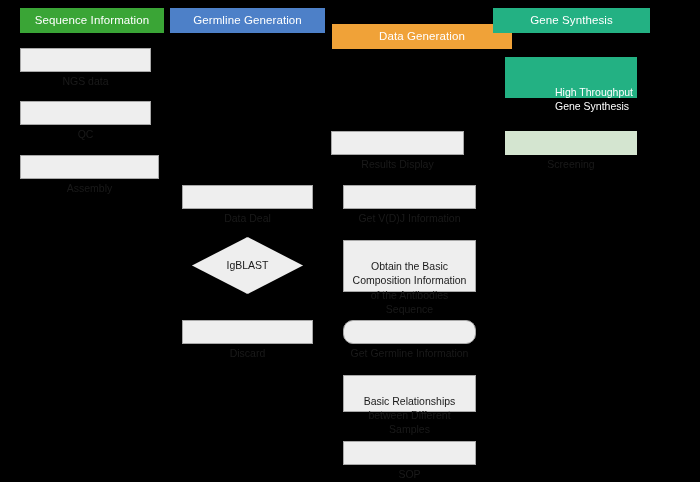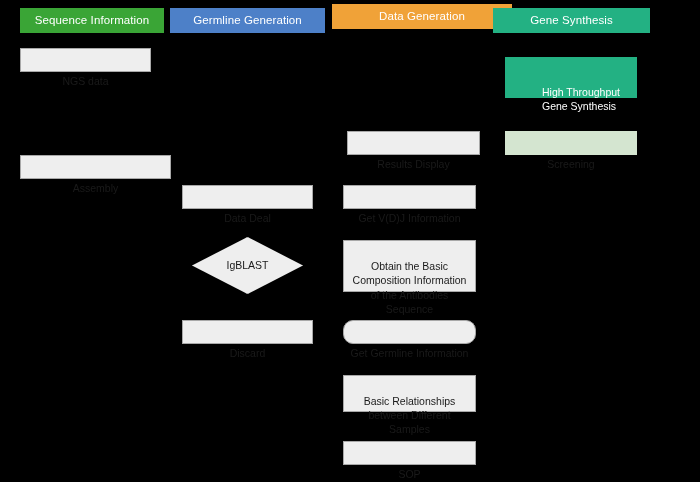--- a/index.html
+++ b/index.html
@@ -47,21 +47,21 @@
     padding: 2px 4px;
   }
   .node .node-text { display: block; white-space: pre-line; margin-top: 43px; }
 
   
   .node.solid {
     border: none;
     color: #ffffff;
   }
   .node.solid.left-align {
-    justify-content: center;
+    justify-content: flex-end;
     text-align: left;
     padding-left: 24px;
   }
   .node.tint {
     border: none;
     color: #1a1a1a;
   }
 
   
   .diamond-wrap {
@@ -93,52 +93,55 @@
 <div id="canvas">
 
   <div class="col-header" style="left:20px; top:8px; width:144px; height:25px; background:#3aa536;">
     <span>Sequence Information</span>
   </div>
 
   <div class="col-header" style="left:170px; top:8px; width:155px; height:25px; background:#4d80c8;">
     <span>Germline Generation</span>
   </div>
 
-  <div class="col-header" style="left:332px; top:4px; width:180px; height:25px; background:#f0a238;">
+  <div class="col-header" style="left:332px; top:24px; width:180px; height:25px; background:#f0a238;">
     <span>Data Generation</span>
   </div>
 
   <div class="col-header" style="left:493px; top:8px; width:157px; height:25px; background:#23b183;">
     <span>Gene Synthesis</span>
   </div>
 
   <div class="node" style="left:20px; top:48px; width:131px; height:24px;">
     <span class="node-text">NGS data</span>
   </div>
 
+  <div class="node" style="left:20px; top:101px; width:131px; height:24px;">
+    <span class="node-text">QC</span>
+  </div>
 
-  <div class="node" style="left:20px; top:155px; width:151px; height:24px;">
+  <div class="node" style="left:20px; top:155px; width:139px; height:24px;">
     <span class="node-text">Assembly</span>
   </div>
 
 
   <div class="node" style="left:182px; top:185px; width:131px; height:24px;">
     <span class="node-text">Data Deal</span>
   </div>
 
   <div class="diamond-wrap" style="left:192px; top:237px; width:111px; height:57px;">
     <div class="diamond-shape"></div>
     <span class="diamond-label">IgBLAST</span>
   </div>
 
   <div class="node" style="left:182px; top:320px; width:131px; height:24px;">
     <span class="node-text">Discard</span>
   </div>
 
-  <div class="node" style="left:347px; top:131px; width:133px; height:24px;">
+  <div class="node" style="left:331px; top:131px; width:133px; height:24px;">
     <span class="node-text">Results Display</span>
   </div>
 
   <div class="node" style="left:343px; top:185px; width:133px; height:24px;">
     <span class="node-text">Get V(D)J Information</span>
   </div>
 
   <div class="node" style="left:343px; top:240px; width:133px; height:52px;">
     <span class="node-text">Obtain the Basic
 Composition Information

